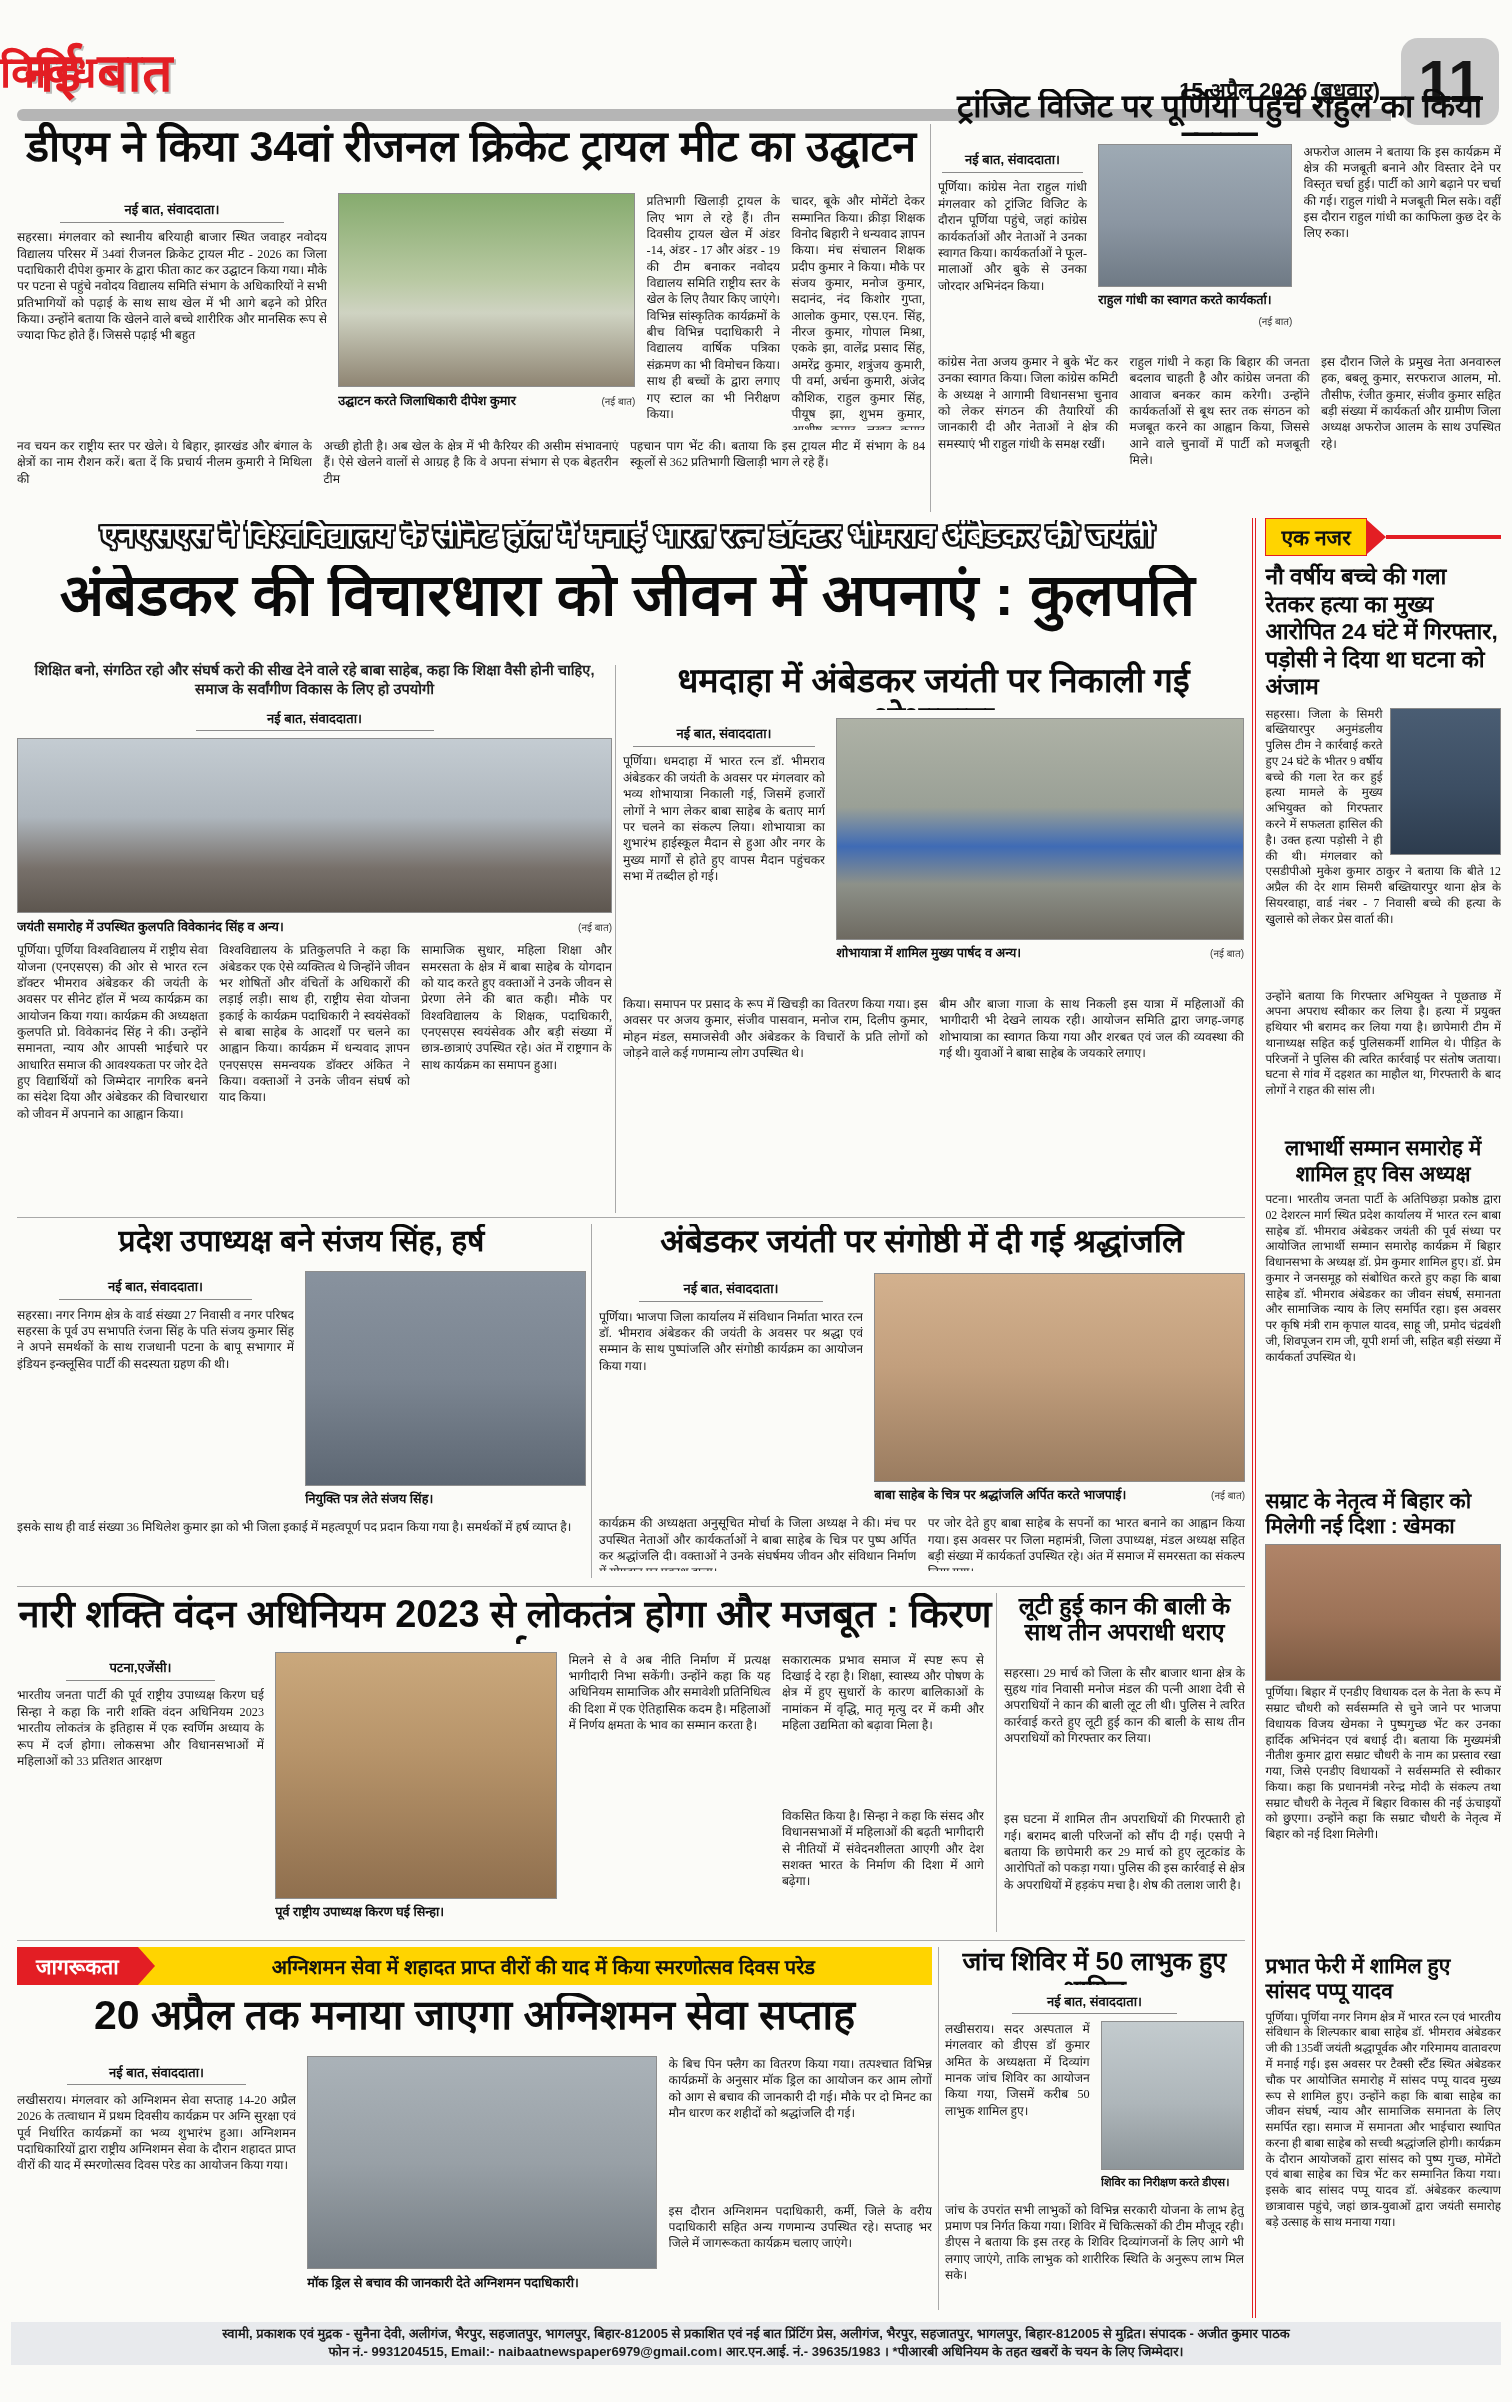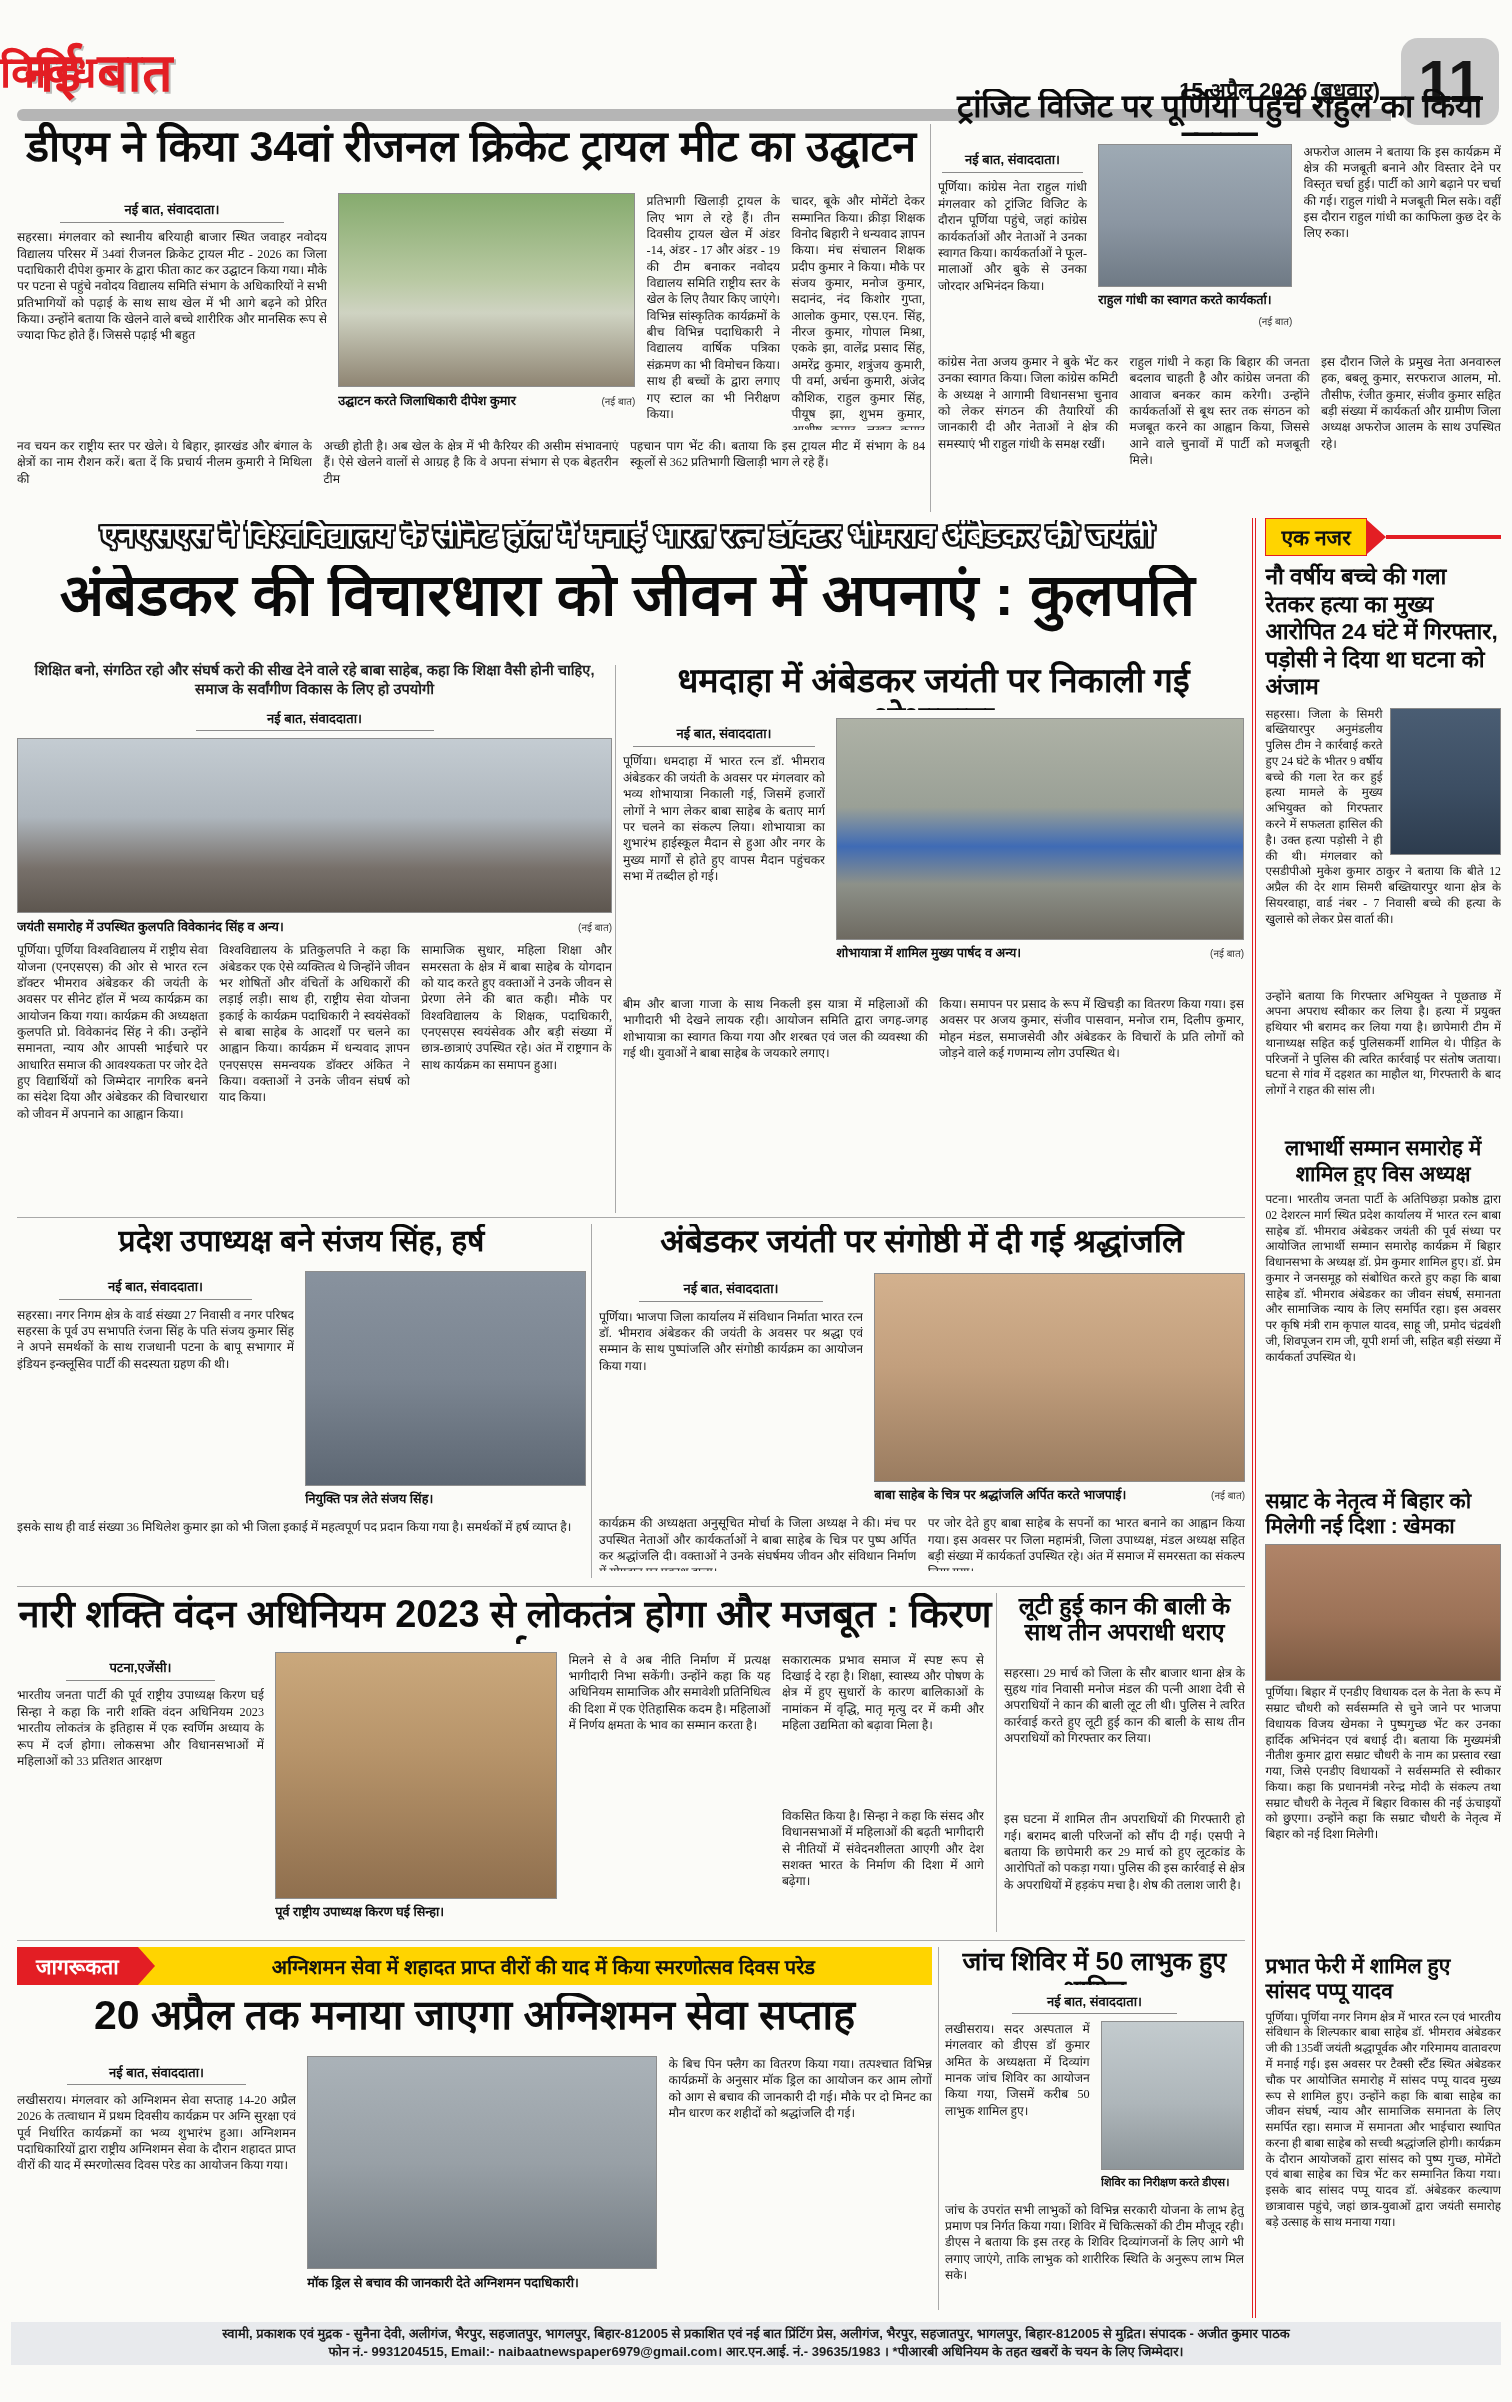--- a/index.html
+++ b/index.html
@@ -158,22 +158,22 @@
       </div>
       <div style="flex:1;">
         <div class="photo" style="height:222px; background:linear-gradient(180deg,#aeb2a6 0%,#9aa096 40%,#3f6bb5 58%,#8d9189 75%,#6e6a61 100%);"></div>
         <div class="cap">
           <span>शोभायात्रा में शामिल मुख्य पार्षद व अन्य।</span>
           <span class="credit">(नई बात)</span>
         </div>
       </div>
     </div>
     <div class="row" style="margin-top:7.5px; height:200px;">
+      <div class="p" style="flex:1;">किया। समापन पर प्रसाद के रूप में खिचड़ी का वितरण किया गया। इस अवसर पर अजय कुमार, संजीव पासवान, मनोज राम, दिलीप कुमार, मोहन मंडल, समाजसेवी और अंबेडकर के विचारों के प्रति लोगों को जोड़ने वाले कई गणमान्य लोग उपस्थित थे।</div>
       <div class="p" style="flex:1;">बीम और बाजा गाजा के साथ निकली इस यात्रा में महिलाओं की भागीदारी भी देखने लायक रही। आयोजन समिति द्वारा जगह-जगह शोभायात्रा का स्वागत किया गया और शरबत एवं जल की व्यवस्था की गई थी। युवाओं ने बाबा साहेब के जयकारे लगाए।</div>
-      <div class="p" style="flex:1;">किया। समापन पर प्रसाद के रूप में खिचड़ी का वितरण किया गया। इस अवसर पर अजय कुमार, संजीव पासवान, मनोज राम, दिलीप कुमार, मोहन मंडल, समाजसेवी और अंबेडकर के विचारों के प्रति लोगों को जोड़ने वाले कई गणमान्य लोग उपस्थित थे।</div>
     </div>
   </div>
 
   <div class="hr" style="left:17px; top:1217px; width:1228px;"></div>
 
   <div class="art" style="left:17px; top:1224px; width:569px; height:354px;">
     <div class="h1" style="font-size:30px; height:41px;">प्रदेश उपाध्यक्ष बने संजय सिंह, हर्ष</div>
     <div class="row" style="margin-top:5.6px; height:243px;">
       <div style="width:277px;">
         <div class="byline" style="width:70%;">नई बात, संवाददाता।</div>
@@ -258,20 +258,21 @@
         <div class="p" style="height:213px;">लखीसराय। मंगलवार को अग्निशमन सेवा सप्ताह 14-20 अप्रैल 2026 के तत्वाधान में प्रथम दिवसीय कार्यक्रम पर अग्नि सुरक्षा एवं पूर्व निर्धारित कार्यक्रमों का भव्य शुभारंभ हुआ। अग्निशमन पदाधिकारियों द्वारा राष्ट्रीय अग्निशमन सेवा के दौरान शहादत प्राप्त वीरों की याद में स्मरणोत्सव दिवस परेड का आयोजन किया गया।</div>
       </div>
       <div style="width:350px;">
         <div class="photo" style="height:213px; background:linear-gradient(180deg,#aab2b8 0%,#98a0a6 50%,#757d84 100%);"></div>
         <div class="cap">
             <span>मॉक ड्रिल से बचाव की जानकारी देते अग्निशमन पदाधिकारी।</span>
           </div>
       </div>
       <div style="flex:1;">
         <div class="p" style="height:141px;">के बिच पिन फ्लैग का वितरण किया गया। तत्पश्चात विभिन्न कार्यक्रमों के अनुसार मॉक ड्रिल का आयोजन कर आम लोगों को आग से बचाव की जानकारी दी गई। मौके पर दो मिनट का मौन धारण कर शहीदों को श्रद्धांजलि दी गई।</div>
+        <div class="p" style="height:102px; margin-top:5.6px;">इस दौरान अग्निशमन पदाधिकारी, कर्मी, जिले के वरीय पदाधिकारी सहित अन्य गणमान्य उपस्थित रहे। सप्ताह भर जिले में जागरूकता कार्यक्रम चलाए जाएंगे।</div>
       </div>
     </div>
   </div>
 
   <div class="vr" style="left:938px; top:1947px; height:363px;"></div>
 
   <div class="art" style="left:945px; top:1947px; width:299px; height:367px;">
     <div class="h1" style="font-size:25.4px; height:38px;">जांच शिविर में 50 लाभुक हुए शामिल</div>
     <div class="byline" style="width:55%;">नई बात, संवाददाता।</div>
     <div class="row" style="height:175px;">

